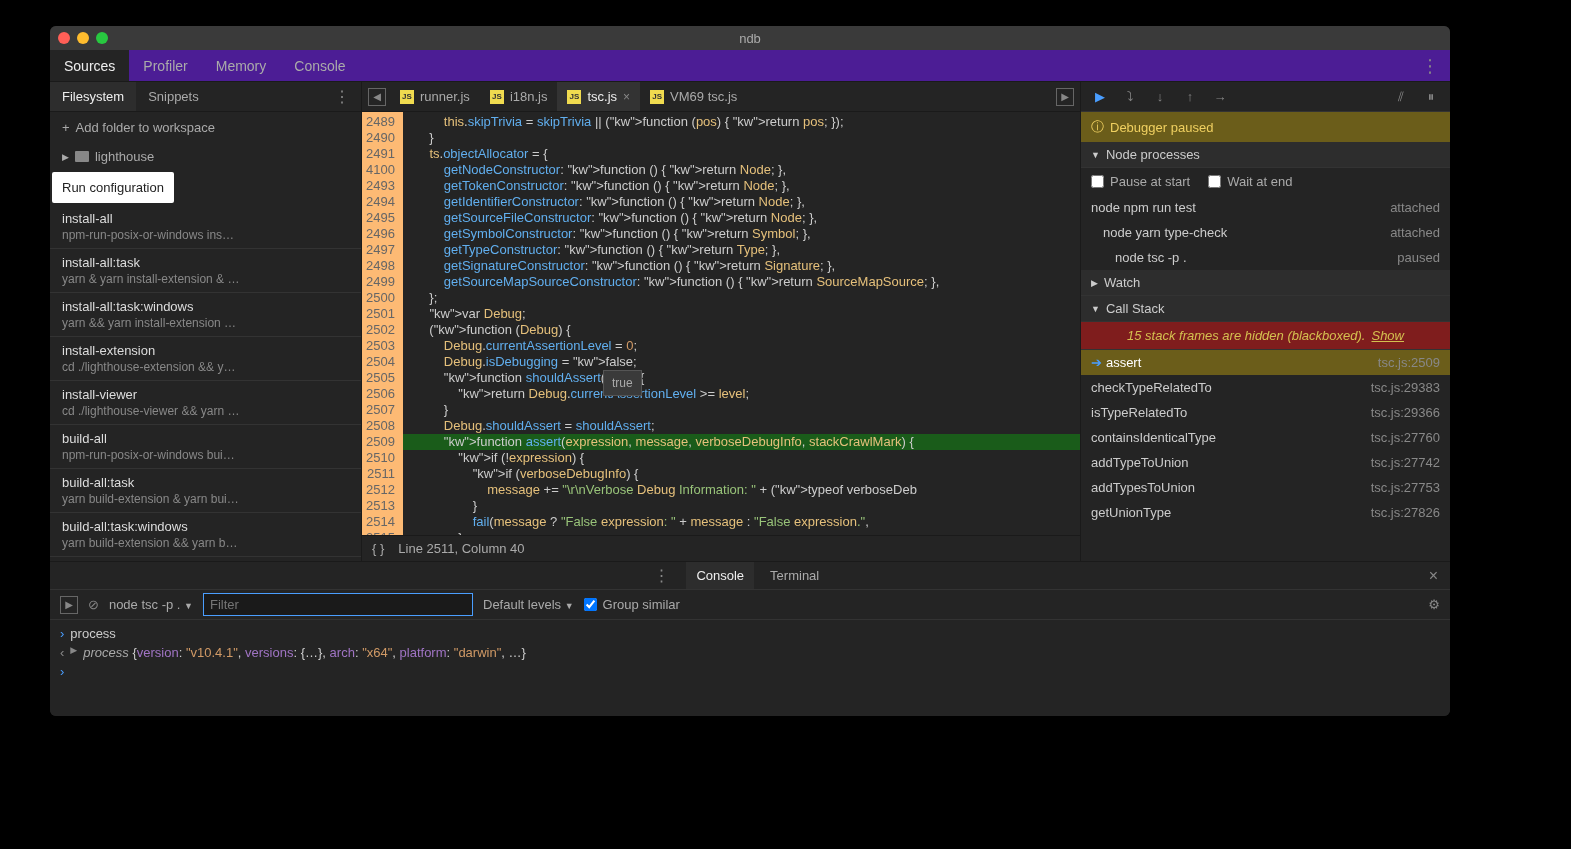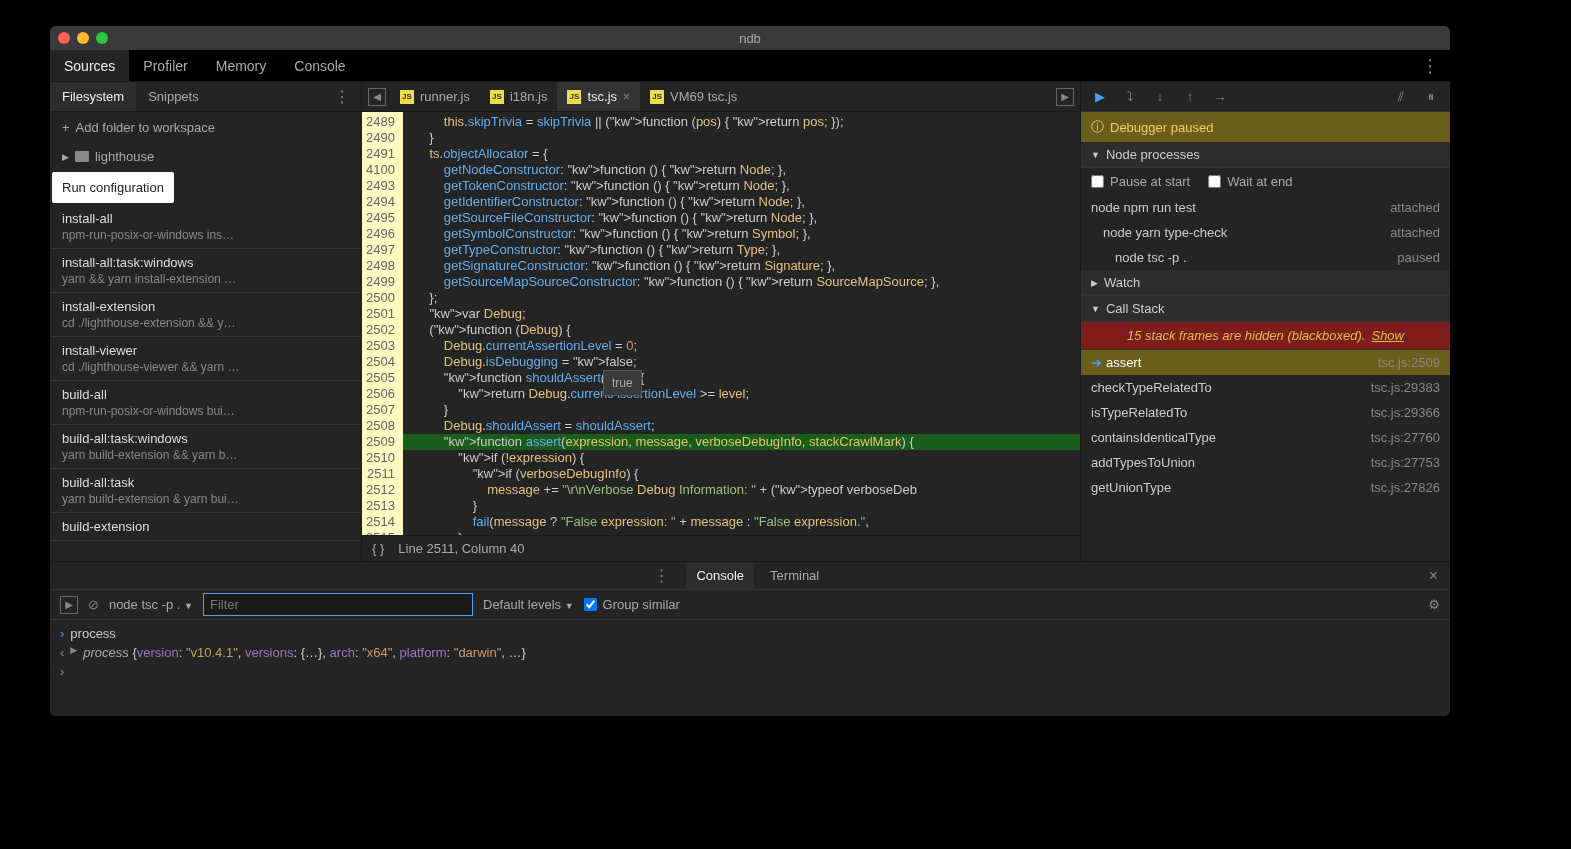--- a/index.html
+++ b/index.html
@@ -3,21 +3,21 @@
 <meta charset="utf-8">
 <style>
 * { margin: 0; padding: 0; box-sizing: border-box; font-family: -apple-system, "Segoe UI", Arial, sans-serif; }
 body { background: #000; width: 1571px; height: 849px; overflow: hidden; }
 .window { position: absolute; left: 50px; top: 26px; width: 1400px; height: 690px; background: #242424; border-radius: 6px; box-shadow: 0 10px 40px rgba(0,0,0,.6); display: flex; flex-direction: column; overflow: hidden; }
 .titlebar { height: 24px; background: #3a3a3a; display: flex; align-items: center; padding: 0 8px; position: relative; }
 .traffic { display: flex; gap: 7px; }
 .dot { width: 12px; height: 12px; border-radius: 50%; }
 .red { background: #ff5f57; } .yellow { background: #febc2e; } .green { background: #28c840; }
 .title { position: absolute; left: 50%; transform: translateX(-50%); color: #aaa; font-size: 13px; }
-.main-tabs { height: 32px; background: #000000; display: flex; align-items: center; border-bottom: 1px solid #1a1a1a; }
+.main-tabs { height: 32px; background: #4c1d95; display: flex; align-items: center; border-bottom: 1px solid #1a1a1a; }
 .main-tab { padding: 0 14px; height: 100%; display: flex; align-items: center; color: #aaa; font-size: 14px; cursor: pointer; }
 .main-tab.active { background: #242424; color: #eee; }
 .kebab { margin-left: auto; color: #888; padding: 0 10px; cursor: pointer; font-size: 18px; letter-spacing: 1px; }
 .body3col { flex: 1; display: flex; min-height: 0; }
 
 .left { width: 312px; background: #242424; display: flex; flex-direction: column; border-right: 1px solid #1a1a1a; }
 .left-tabs { height: 30px; display: flex; align-items: center; border-bottom: 1px solid #1a1a1a; }
 .ltab { padding: 0 12px; height: 100%; display: flex; align-items: center; color: #aaa; font-size: 13px; cursor:pointer; }
 .ltab.active { background: #2d2d2d; color: #eee; }
 .addfolder { padding: 8px 12px; color: #aaa; font-size: 13px; cursor: pointer; display:flex; gap:6px; align-items:center; }
@@ -30,21 +30,21 @@
 .run-cmd { color: #888; font-size: 12px; margin-top: 2px; white-space: nowrap; overflow: hidden; text-overflow: ellipsis; }
 
 .center { flex: 1; display: flex; flex-direction: column; min-width: 0; background: #242424; }
 .file-tabs { height: 30px; display: flex; align-items: center; border-bottom: 1px solid #1a1a1a; padding: 0 6px; gap: 4px; }
 .nav-toggle { width: 18px; height: 18px; border: 1px solid #666; display:flex; align-items:center; justify-content:center; color:#888; font-size:10px; cursor:pointer; }
 .ftab { padding: 0 10px; height: 100%; display: flex; align-items: center; gap: 6px; color: #aaa; font-size: 13px; cursor:pointer; }
 .ftab.active { background: #333; color: #eee; }
 .js-icon { width: 14px; height: 14px; background: #f0db4f; color: #333; font-size: 8px; font-weight: bold; display:flex; align-items:center; justify-content:center; }
 .closex { color: #888; font-size: 12px; }
 .code-area { flex: 1; display: flex; overflow: hidden; font-family: Menlo, Consolas, monospace; font-size: 13px; line-height: 16px; }
-.gutter { background: #fef9c3; color: #666; text-align: right; padding: 2px 8px 2px 4px; user-select: none; }
+.gutter { background: #fdba74; color: #666; text-align: right; padding: 2px 8px 2px 4px; user-select: none; }
 .code { flex: 1; padding: 2px 0; white-space: pre; color: #ccc; overflow: hidden; position: relative; }
 .codeline { padding-left: 12px; height: 16px; }
 .hl-exec { background: #1a5c1a; } .fn { color: #61afef; } .str { color: #98c379; } .num { color: #d19a66; } .id { color: #e5c07b; }
 .tooltip { position: absolute; background: #3a3a3a; color: #aaa; padding: 4px 8px; border: 1px solid #555; font-size: 12px; }
 .statusbar { height: 26px; display: flex; align-items: center; gap: 14px; padding: 0 10px; border-top: 1px solid #1a1a1a; color: #aaa; font-size: 13px; }
 
 .right { width: 370px; background: #242424; border-left: 1px solid #1a1a1a; display: flex; flex-direction: column; font-size: 13px; color: #ccc; overflow:hidden; }
 .dbg-toolbar { height: 30px; display: flex; align-items: center; gap: 12px; padding: 0 10px; border-bottom: 1px solid #333; }
 .dbg-btn { width: 18px; height: 18px; color: #888; cursor: pointer; display:flex; align-items:center; justify-content:center; }
 .dbg-btn.resume { color: #4a9eff; }
@@ -115,42 +115,46 @@
         <span class="folder-icon"></span>
         <span>lighthouse</span>
       </div>
       <div class="section-hdr">Run configuration</div>
       <div class="runs" id="runs">
           <div class="run-item">
             <div class="run-name">install-all</div>
             <div class="run-cmd">npm-run-posix-or-windows ins…</div>
           </div>
           <div class="run-item">
+            <div class="run-name">install-all:task</div>
+            <div class="run-cmd">yarn &amp; yarn install-extension &amp; …</div>
+          </div>
+          <div class="run-item">
             <div class="run-name">install-all:task:windows</div>
             <div class="run-cmd">yarn &amp;&amp; yarn install-extension …</div>
           </div>
           <div class="run-item">
             <div class="run-name">install-extension</div>
             <div class="run-cmd">cd ./lighthouse-extension &amp;&amp; y…</div>
           </div>
           <div class="run-item">
             <div class="run-name">install-viewer</div>
             <div class="run-cmd">cd ./lighthouse-viewer &amp;&amp; yarn …</div>
           </div>
           <div class="run-item">
             <div class="run-name">build-all</div>
             <div class="run-cmd">npm-run-posix-or-windows bui…</div>
           </div>
           <div class="run-item">
+            <div class="run-name">build-all:task</div>
+            <div class="run-cmd">yarn build-extension &amp; yarn bui…</div>
+          </div>
+          <div class="run-item">
             <div class="run-name">build-all:task:windows</div>
             <div class="run-cmd">yarn build-extension &amp;&amp; yarn b…</div>
-          </div>
-          <div class="run-item">
-            <div class="run-name">build-all:task</div>
-            <div class="run-cmd">yarn build-extension &amp; yarn bui…</div>
           </div>
           <div class="run-item">
             <div class="run-name">build-extension</div>
           </div>
         </div>
     </div>
 
     <div class="center">
       <div class="file-tabs">
         <div class="nav-toggle">◀</div>
@@ -279,20 +283,24 @@
           </div>
           <div class="frame">
             <span>isTypeRelatedTo</span>
             <span class="loc">tsc.js:29366</span>
           </div>
           <div class="frame">
             <span>containsIdenticalType</span>
             <span class="loc">tsc.js:27760</span>
           </div>
           <div class="frame">
+            <span>addTypeToUnion</span>
+            <span class="loc">tsc.js:27742</span>
+          </div>
+          <div class="frame">
             <span>addTypesToUnion</span>
             <span class="loc">tsc.js:27753</span>
           </div>
           <div class="frame">
             <span>getUnionType</span>
             <span class="loc">tsc.js:27826</span>
           </div>
         </div>
     </div>
   </div>

